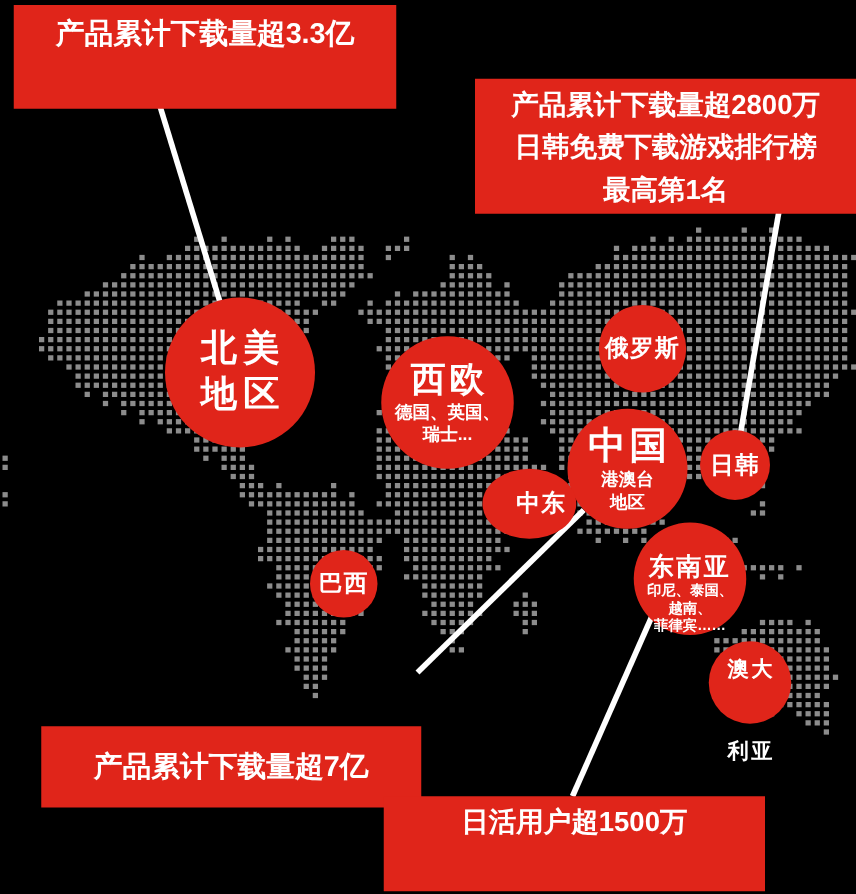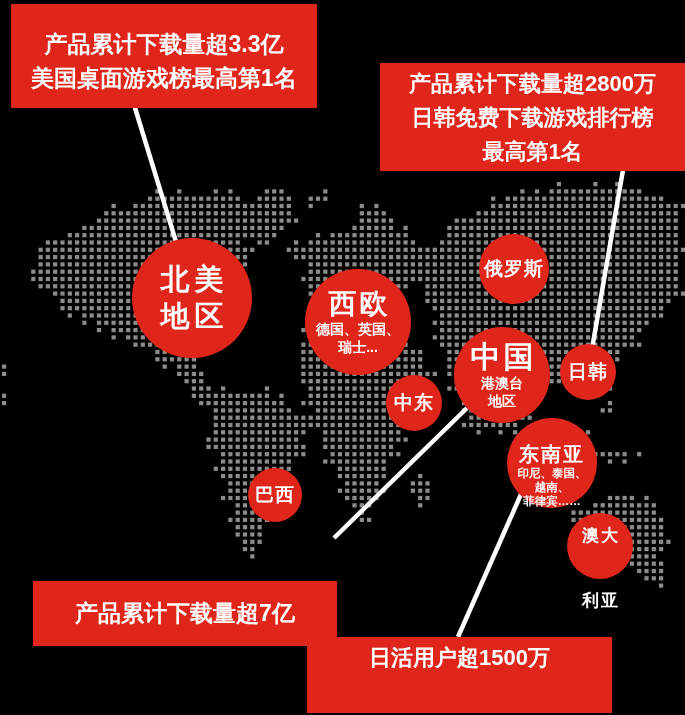--- a/index.html
+++ b/index.html
@@ -17,43 +17,43 @@
   .connector{stroke:var(--text);stroke-width:4.5;}
 
   
   .bubble{
     position:absolute;border-radius:50%;background:var(--red);
     color:var(--text);display:flex;flex-direction:column;
     align-items:center;justify-content:center;text-align:center;
   }
   .b-na{left:132px;top:238px;width:120px;height:120px;text-align:center;}
   .b-we{left:305px;top:269px;width:106px;height:106px;}
-  .b-ru{left:479px;top:234px;width:70px;height:70px;}
+  .b-ru{left:479px;top:244px;width:70px;height:70px;}
   .b-cn{left:454px;top:327px;width:96px;height:96px;}
   .b-jk{left:560px;top:344px;width:56px;height:56px;}
-  .b-me{left:386px;top:375px;width:56px;height:56px;}
-  .b-br{left:248px;top:468px;width:54px;height:54px;}
+  .b-me{left:386px;top:375px;width:56px;height:56px;padding-left:19px;}
+  .b-br{left:248px;top:440px;width:54px;height:54px;}
   .b-sea{left:507px;top:418px;width:90px;height:90px;justify-content:flex-end;}
   .b-au{left:567px;top:513px;width:66px;height:66px;}
 
   .t-xl{font-size:29px;font-weight:bold;line-height:37px;letter-spacing:5px;text-indent:5px;}
   .t-cn{font-size:30px;font-weight:bold;line-height:34px;letter-spacing:3px;text-indent:3px;text-align:center;}
   .t-we{font-size:28px;font-weight:bold;line-height:32px;letter-spacing:3px;text-indent:3px;}
   .t-md{font-size:19px;font-weight:bold;letter-spacing:1px;}
   .t-sea{font-size:20px;font-weight:bold;line-height:24px;letter-spacing:2px;}
   .t-au{font-size:17px;font-weight:bold;line-height:21px;letter-spacing:2px;text-indent:2px;margin-top:44px;}
   .t-sm{font-size:14px;line-height:18px;font-weight:bold;}
   .t-xs{font-size:11.5px;line-height:14px;font-weight:bold;}
 
   
   .callout{
     position:absolute;background:var(--red);color:var(--text);
     text-align:center;font-weight:600;
   }
-  .co1{left:11px;top:4px;width:306px;height:104px;font-size:23px;line-height:34px;padding-top:23px;box-sizing:border-box;}
+  .co1{left:11px;top:4px;width:306px;height:83px;font-size:23px;line-height:34px;padding-top:5px;box-sizing:border-box;}
   .co2{left:380px;top:63px;width:305px;height:108px;font-size:22px;line-height:34px;padding-top:4px;box-sizing:border-box;}
   .co3{left:33px;top:537px;width:304px;height:65px;font-size:23px;line-height:65px;margin-top:44px;}
   .co4{left:307px;top:637px;width:305px;height:76px;font-size:22px;line-height:35px;padding-top:3px;box-sizing:border-box;}
 </style>
 </head>
 <body style="background: rgb(0, 0, 0);">
 
 <div class="stage">
 
   <svg id="map-svg" width="685" height="715" viewBox="0 0 685 715">
@@ -2334,21 +2334,20 @@
     <div class="t-xs">菲律宾……</div>
   </div>
 
   <div class="bubble b-au">
     <div class="t-au">澳大</div>
     <div class="t-au">利亚</div>
   </div>
 
   <div class="callout co1">
     <div>产品累计下载量超3.3亿</div>
-    <div>美国桌面游戏榜最高第1名</div>
   </div>
 
   <div class="callout co2">
     <div>产品累计下载量超2800万</div>
     <div>日韩免费下载游戏排行榜</div>
     <div>最高第1名</div>
   </div>
 
   <div class="callout co3">
     <div>产品累计下载量超7亿</div>

